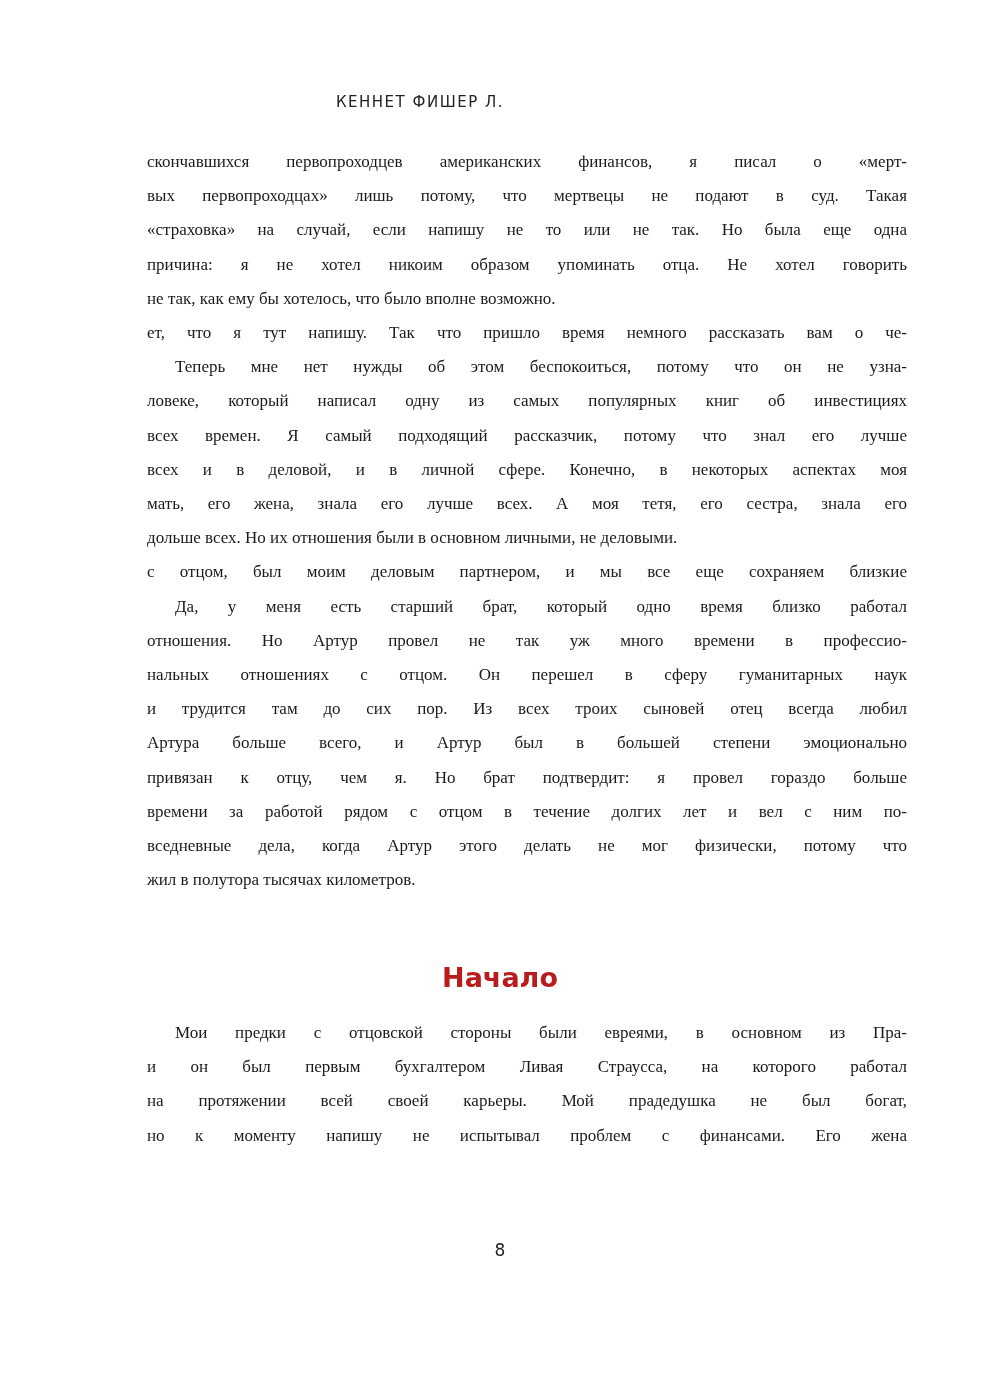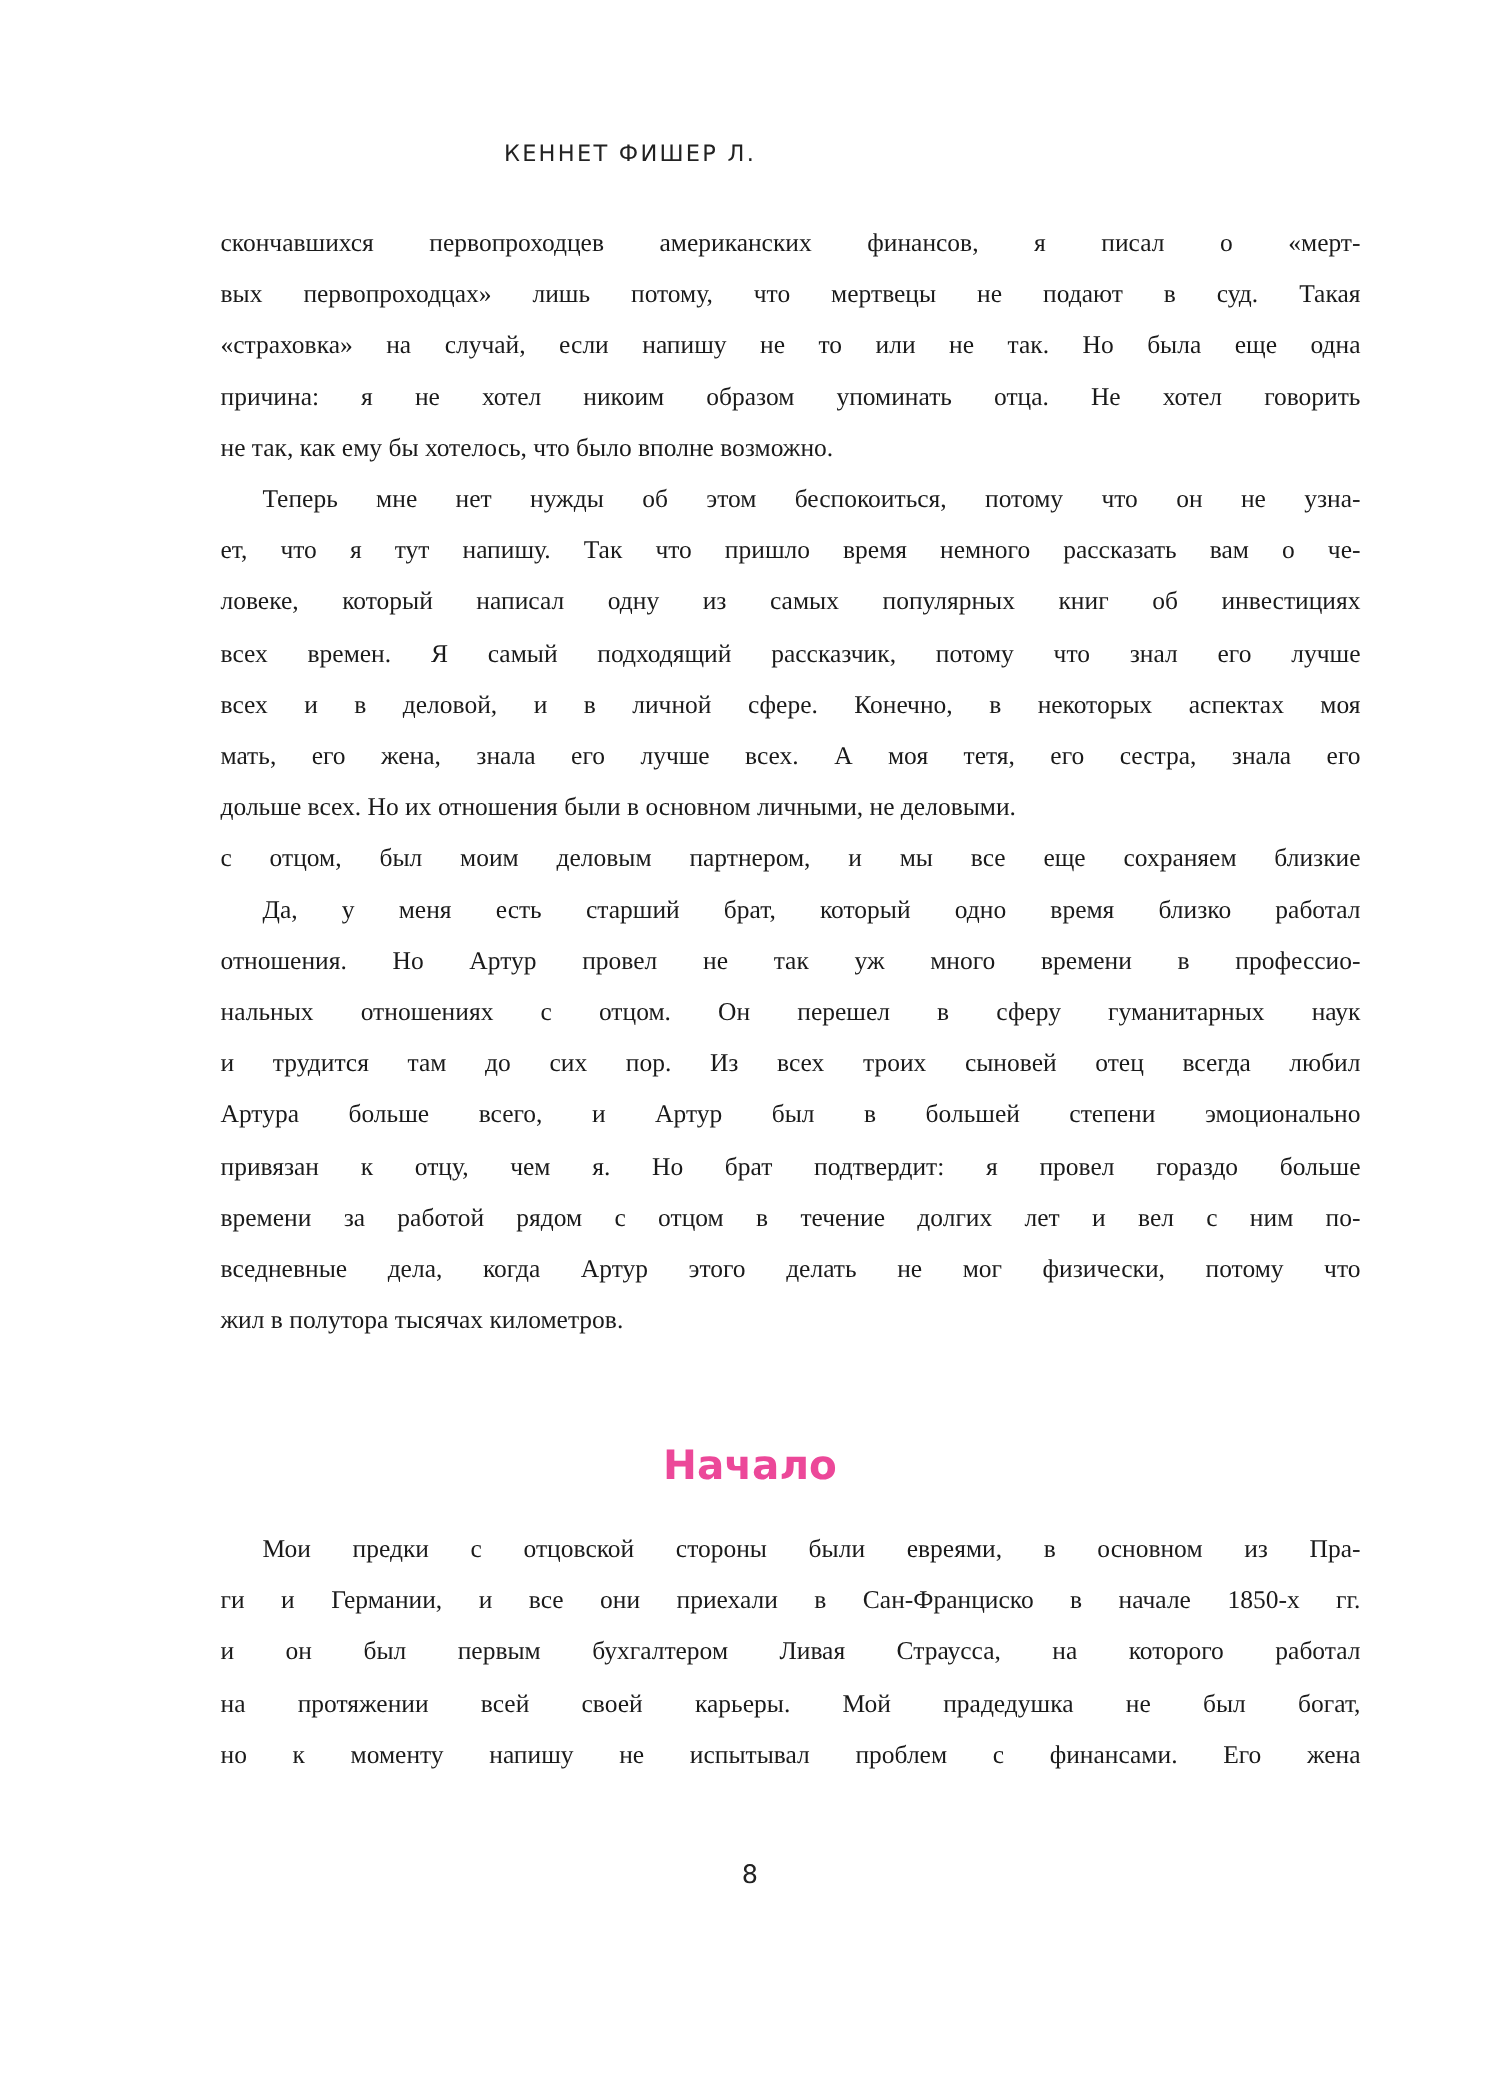--- a/index.html
+++ b/index.html
@@ -51,21 +51,21 @@
     #block1 { top: 145px; }
     .section-heading {
       position: absolute;
       top: 962px;
       left: 0;
       width: 1000px;
       text-align: center;
       font-family: "DejaVu Sans", sans-serif;
       font-weight: bold;
       font-size: 27px;
-      color: #ec4899;
+      color: #b91c1c;
     }
     #block2 { top: 1016px; }
     .page-number {
       position: absolute;
       top: 1240px;
       left: 0;
       width: 1000px;
       text-align: center;
       font-family: "DejaVu Sans", sans-serif;
       font-size: 17px;
@@ -79,22 +79,22 @@
 
 <div id="block1" class="text-block">
     <div>
       <span class="line">скончавшихся первопроходцев американских финансов, я писал о «мерт-</span>
       <span class="line">вых первопроходцах» лишь потому, что мертвецы не подают в суд. Такая</span>
       <span class="line">«страховка» на случай, если напишу не то или не так. Но была еще одна</span>
       <span class="line">причина: я не хотел никоим образом упоминать отца. Не хотел говорить</span>
       <span class="line last">не так, как ему бы хотелось, что было вполне возможно.</span>
     </div>
     <div>
+      <span class="line">ет, что я тут напишу. Так что пришло время немного рассказать вам о че-</span>
       <span class="line indent">Теперь мне нет нужды об этом беспокоиться, потому что он не узна-</span>
-      <span class="line">ет, что я тут напишу. Так что пришло время немного рассказать вам о че-</span>
       <span class="line">ловеке, который написал одну из самых популярных книг об инвестициях</span>
       <span class="line">всех времен. Я самый подходящий рассказчик, потому что знал его лучше</span>
       <span class="line">всех и в деловой, и в личной сфере. Конечно, в некоторых аспектах моя</span>
       <span class="line">мать, его жена, знала его лучше всех. А моя тетя, его сестра, знала его</span>
       <span class="line last">дольше всех. Но их отношения были в основном личными, не деловыми.</span>
     </div>
     <div>
       <span class="line">с отцом, был моим деловым партнером, и мы все еще сохраняем близкие</span>
       <span class="line indent">Да, у меня есть старший брат, который одно время близко работал</span>
       <span class="line">отношения. Но Артур провел не так уж много времени в профессио-</span>
@@ -106,20 +106,19 @@
       <span class="line">вседневные дела, когда Артур этого делать не мог физически, потому что</span>
       <span class="line last">жил в полутора тысячах километров.</span>
     </div>
   </div>
 
 <h2 class="section-heading" style="margin:0;">Начало</h2>
 
 <div id="block2" class="text-block">
     <div>
       <span class="line indent">Мои предки с отцовской стороны были евреями, в основном из Пра-</span>
-      <span class="line">ги и Германии, и все они приехали в Сан-Франциско в начале 1850-х гг.</span>
       <span class="line">и он был первым бухгалтером Ливая Страусса, на которого работал</span>
       <span class="line">на протяжении всей своей карьеры. Мой прадедушка не был богат,</span>
       <span class="line">но к моменту напишу не испытывал проблем с финансами. Его жена</span>
     </div>
   </div>
 
 <div class="page-number">8</div>
 
 </body></html>

